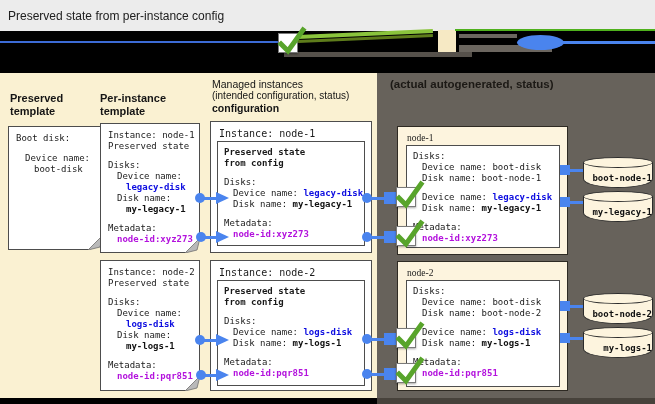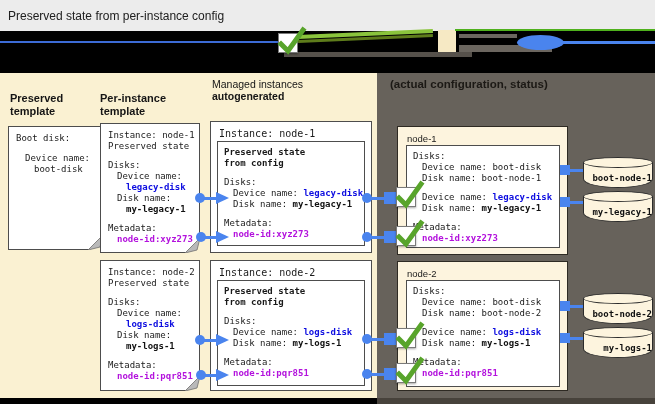--- a/index.html
+++ b/index.html
@@ -39,21 +39,21 @@
   .l { display:block; }
   .ind1 { padding-left:9px; }
   .ind2 { padding-left:18px; }
   .b { font-weight:bold; }
   .sp { height:8px; }
   .sp2 { height:9px; }
   .bluev { color:#0d0de0; font-weight:bold; }
   .boldv { font-weight:bold; color:#111; }
   .magv { color:#b312dd; font-weight:bold; }
   .mtitle { font-family:"DejaVu Sans Mono", monospace; font-size:10px; padding:6px 0 0 8px; color:#1a1a1a; }
-  .ntitle { font-family:Liberation Sans, sans-serif; font-size:9.5px; padding:6px 3px 0 9px; color:#1a1a1a; }
+  .ntitle { font-family:Liberation Serif, serif; font-size:9.5px; padding:6px 3px 0 9px; color:#1a1a1a; }
 
   
   .dot { position:absolute; width:10px; height:10px; border-radius:50%; background:#4a84ee; z-index:4; }
   .hline { position:absolute; height:3px; background:#4a84ee; z-index:3; }
   .arrow-r { position:absolute; width:0; height:0; border-top:6px solid transparent;
              border-bottom:6px solid transparent; border-left:13px solid #4a84ee; z-index:4; }
   .bsq { position:absolute; width:12px; height:12px; background:#4a84ee; z-index:4; }
   .bsq10 { position:absolute; width:10px; height:10px; background:#4a84ee; z-index:4; }
   .chk { position:absolute; width:20px; height:20px; background:#fff; border:1px solid #7a7a7a;
          z-index:5; box-shadow:0 1px 2px rgba(0,0,0,.35); }
@@ -102,24 +102,25 @@
 
   <div class="beige-panel"></div>
   <div class="dark-panel"></div>
   <div class="bottom-left"></div>
   <div class="bottom-right"></div>
 
   <div class="colhead" style="left:10px;top:92px;width:82px;">Preserved template</div>
   <div class="colhead" style="left:100px;top:92px;width:95px;">Per-instance template</div>
   <div class="colhead3" style="left:212px;top:78px;width:164px;">
     <div style="font-weight:normal;">Managed instances</div>
-    <div class="b2">autogenerated</div>
+    <div class="n">(intended configuration, status)</div>
+    <div class="b2">configuration</div>
   </div>
   <div class="rheader" style="left:390px;top:77px;width:260px;">
-    <div>(actual configuration, status)</div>
+    <div>(actual autogenerated, status)</div>
   </div>
 
   <div class="box pad" style="left:8px;top:126px;width:95px;height:124px;">
     <div class="l">Boot disk:</div>
     <div class="sp2"></div>
     <div class="l ind1">Device name:</div>
     <div class="l ind2">boot-disk</div>
     <svg class="fold" width="15" height="15" viewBox="0 0 15 15">
         <path d="M0 15 L15 0 L15 15 Z" fill="#faf1d2"></path>
         <path d="M0 15 L15 0 L12 12 Z" fill="#b9b9b9" stroke="#6e6e6e" stroke-width="0.8"></path>

